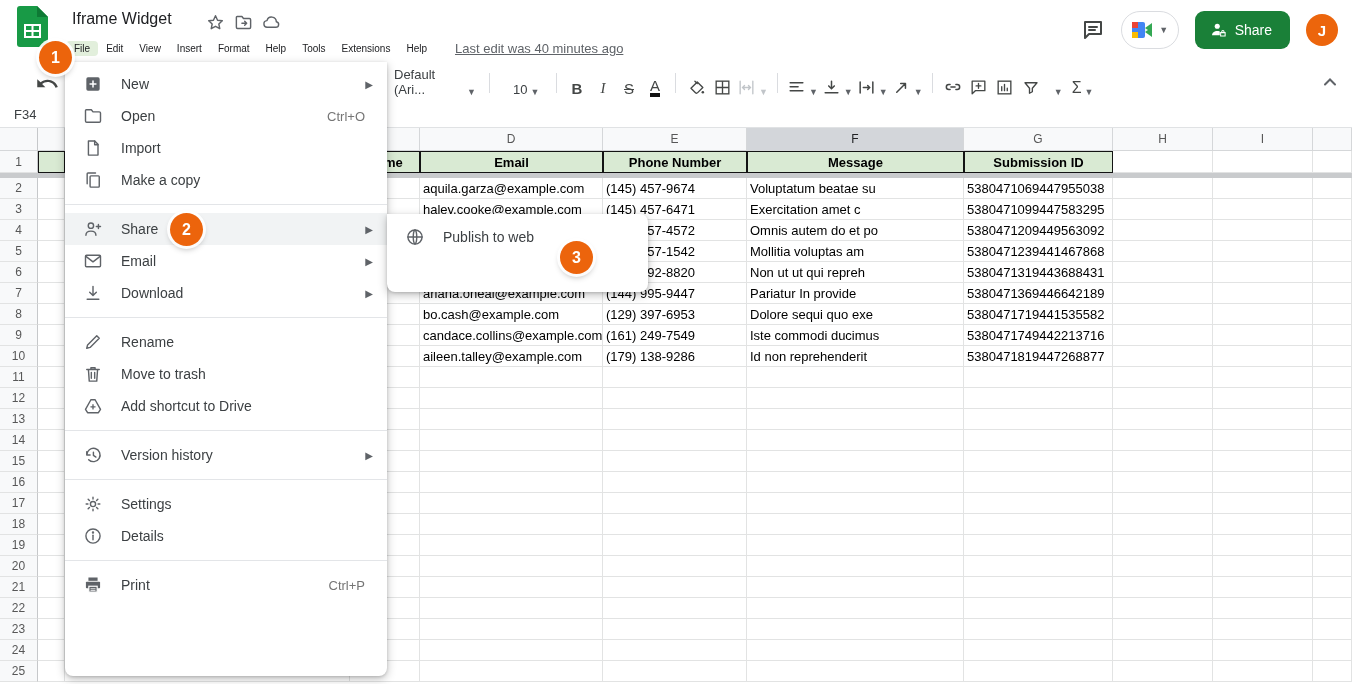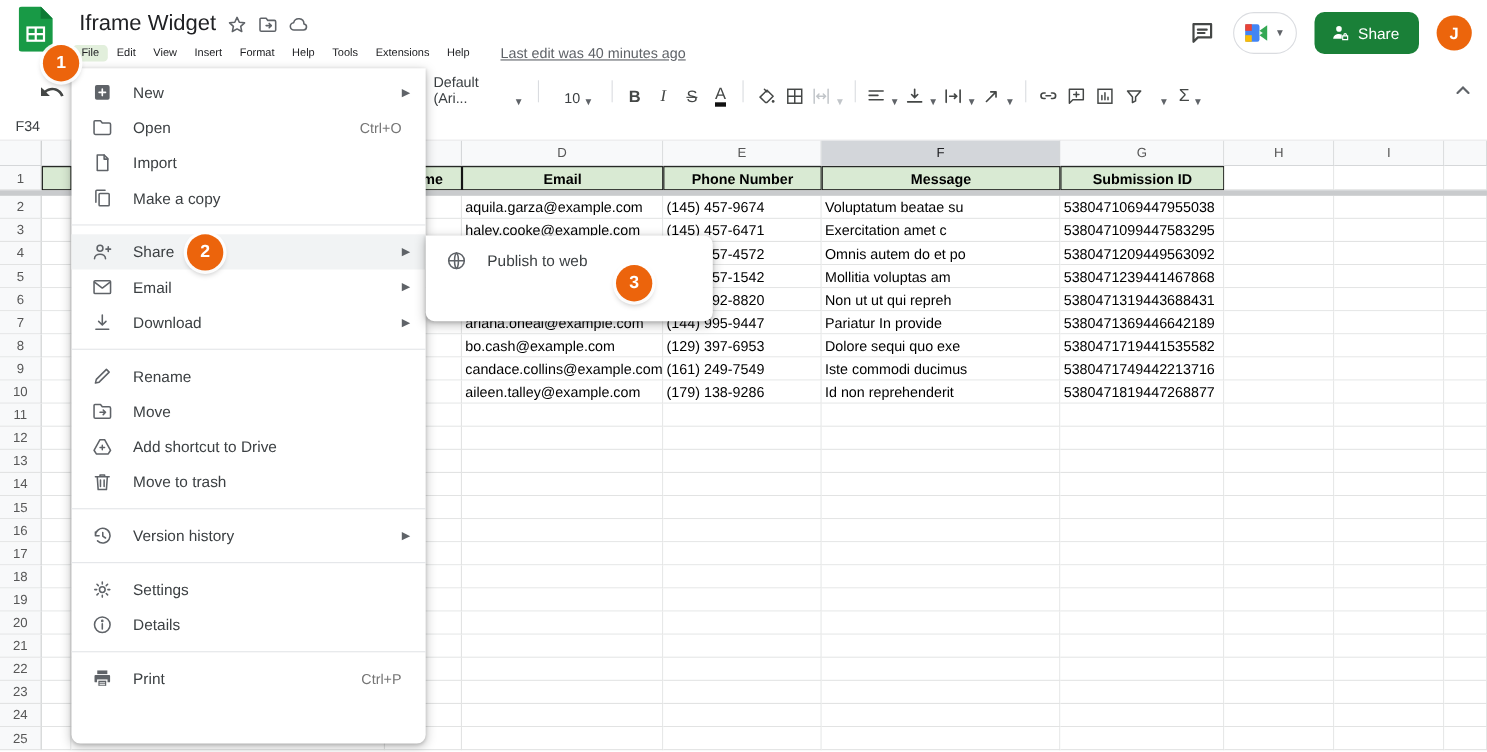--- a/index.html
+++ b/index.html
@@ -2,21 +2,21 @@
 <html><head>
 <meta charset="utf-8">
 <style>
   * { margin:0; padding:0; box-sizing:border-box; }
   body { background:#fff; font-family:"Liberation Sans","DejaVu Sans",sans-serif; }
   #stage { position:relative; width:1352px; height:684px; background:#fff; overflow:hidden; }
 
   
   #topbar { position:absolute; left:0; top:0; width:1352px; height:62px; background:#fff; }
   #logo { position:absolute; left:17px; top:6px; width:31px; height:41px; }
-  #doc-title { position:absolute; left:72px; top:10px; font-size:20px; color:#202124; }
+  #doc-title { position:absolute; left:72px; top:10px; font-size:16px; color:#202124; }
   .title-ic { position:absolute; top:13px; width:19px; height:19px; color:#5f6368; }
   #menubar { position:absolute; left:66px; top:37px; display:flex; align-items:center; height:22px; }
   .mitem { font-size:10px; color:#202124; padding:2px 8px; border-radius:4px; cursor:default; }
   .mitem.active { background:#e2efdc; }
   #last-edit { font-size:13px; color:#5f6368; text-decoration:underline; margin-left:14px; padding:2px 6px; }
   #tb-right { position:absolute; right:14px; top:11px; display:flex; align-items:center; gap:16px; }
   #comment-top { width:24px; height:24px; color:#444746; }
   #meet-pill { width:58px; height:38px; border:1px solid #dadce0; border-radius:19px; display:flex; align-items:center; justify-content:center; gap:3px; background:#fff; }
   #share-btn { height:38px; background:#1a8038; border-radius:9px; color:#fff; display:flex; align-items:center; gap:8px; padding:0 18px 0 14px; font-size:14px; }
   #avatar { width:32px; height:32px; border-radius:50%; background:#ec650c; color:#fff; display:flex; align-items:center; justify-content:center; font-size:15px; font-weight:bold; }
@@ -600,37 +600,30 @@
       </div>
       <div class="fm-sep"></div>
       <div class="fm-item">
         <span class="fm-ic"><svg viewBox="0 0 24 24" width="20" height="20" fill="none" stroke="currentColor" stroke-width="1.7" stroke-linecap="round" stroke-linejoin="round">
             <path d="M4.5 19.5l1-4L16.5 4.5l3 3L8.5 18.5l-4 1z"></path>
           </svg></span>
         <span class="fm-label">Rename</span>
       </div>
       <div class="fm-item">
         <span class="fm-ic"><svg viewBox="0 0 24 24" width="20" height="20" fill="none" stroke="currentColor" stroke-width="1.7" stroke-linecap="round" stroke-linejoin="round">
-            <path d="M3 6.5V18a1.5 1.5 0 0 0 1.5 1.5h15A1.5 1.5 0 0 0 21 18V8.5A1.5 1.5 0 0 0 19.5 7H12l-2-2.5H4A1 1 0 0 0 3 5.5z"></path>
-            <path d="M9.5 13h6M13 10.5L15.5 13 13 15.5"></path>
-          </svg></span>
-        <span class="fm-label">Move</span>
+            <path d="M4.5 6.5h15M9.5 6.5v-2h5v2M6.5 6.5l1 14h9l1-14M10 10v7M14 10v7"></path>
+          </svg></span>
+        <span class="fm-label">Move to trash</span>
       </div>
       <div class="fm-item">
         <span class="fm-ic"><svg viewBox="0 0 24 24" width="20" height="20" fill="none" stroke="currentColor" stroke-width="1.7" stroke-linecap="round" stroke-linejoin="round">
             <path d="M9.5 4.5h5L21 16l-2.5 4h-13L3 16z M9.5 4.5L3 16M14.5 4.5L21 16"></path>
             <path d="M12 10.5v5M9.5 13h5" stroke-width="1.6"></path>
           </svg></span>
         <span class="fm-label">Add shortcut to Drive</span>
-      </div>
-      <div class="fm-item">
-        <span class="fm-ic"><svg viewBox="0 0 24 24" width="20" height="20" fill="none" stroke="currentColor" stroke-width="1.7" stroke-linecap="round" stroke-linejoin="round">
-            <path d="M4.5 6.5h15M9.5 6.5v-2h5v2M6.5 6.5l1 14h9l1-14M10 10v7M14 10v7"></path>
-          </svg></span>
-        <span class="fm-label">Move to trash</span>
       </div>
       <div class="fm-sep"></div>
       <div class="fm-item">
         <span class="fm-ic"><svg viewBox="0 0 24 24" width="20" height="20" fill="none" stroke="currentColor" stroke-width="1.7" stroke-linecap="round" stroke-linejoin="round">
             <path d="M4.5 12a8 8 0 1 1 2.3 5.6M4.5 8v4h4"></path>
             <path d="M12.5 8.5v4l3 2"></path>
           </svg></span>
         <span class="fm-label">Version history</span>
         <span class="fm-arrow">▶</span>
       </div>

